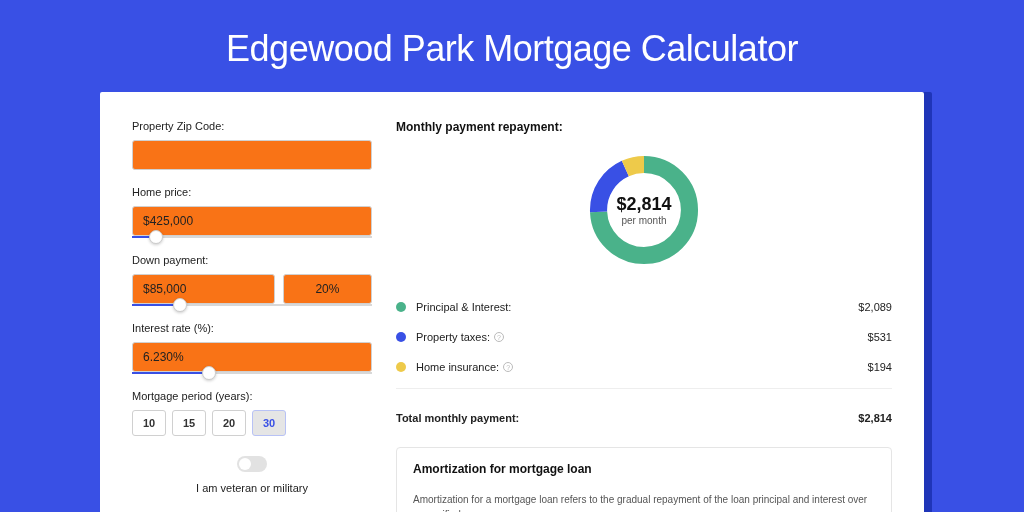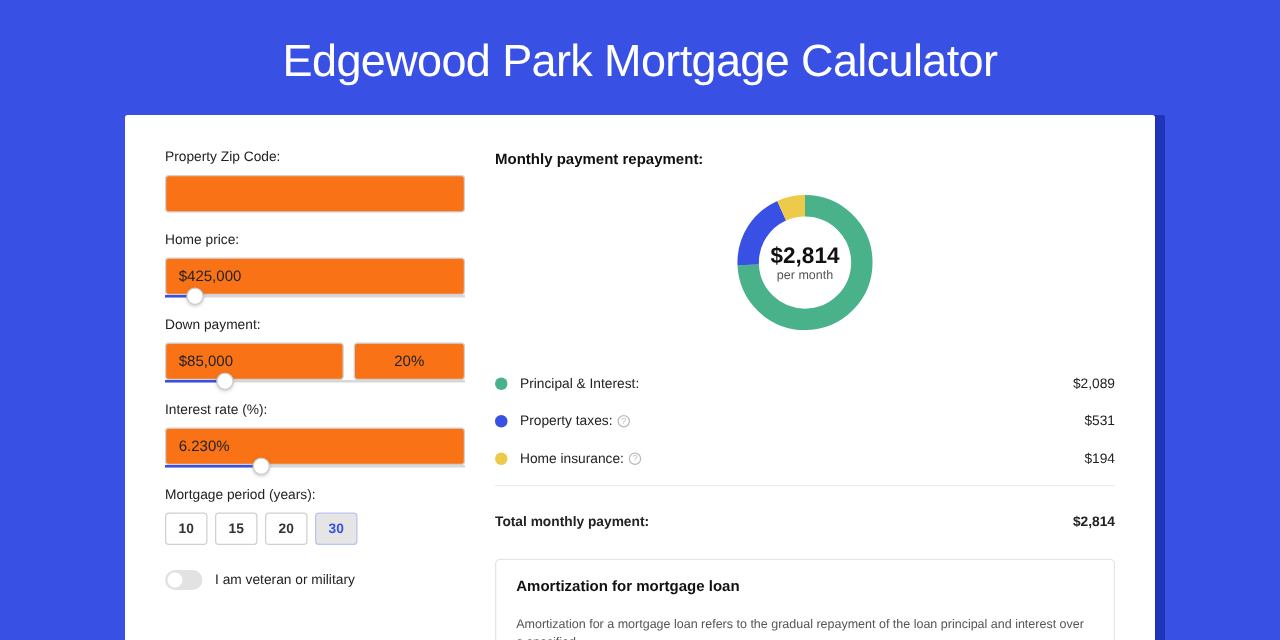--- a/index.html
+++ b/index.html
@@ -86,21 +86,21 @@
     display: flex;
     align-items: center;
     justify-content: center;
     cursor: pointer;
   }
   .period-btn.active {
     background: #e5e5e5;
     color: #3950e5;
     border-color: #b8c2f5;
   }
-  .toggle-row { display: flex; align-items: center; gap: 10px; margin-top: 20px; }
+  .toggle-row { display: flex; align-items: center; gap: 10px; margin-top: 20px; flex-direction: column; }
   .toggle {
     width: 30px;
     height: 16px;
     background: #e2e2e2;
     border-radius: 8px;
     position: relative;
   }
   .toggle::after {
     content: "";
     position: absolute;

